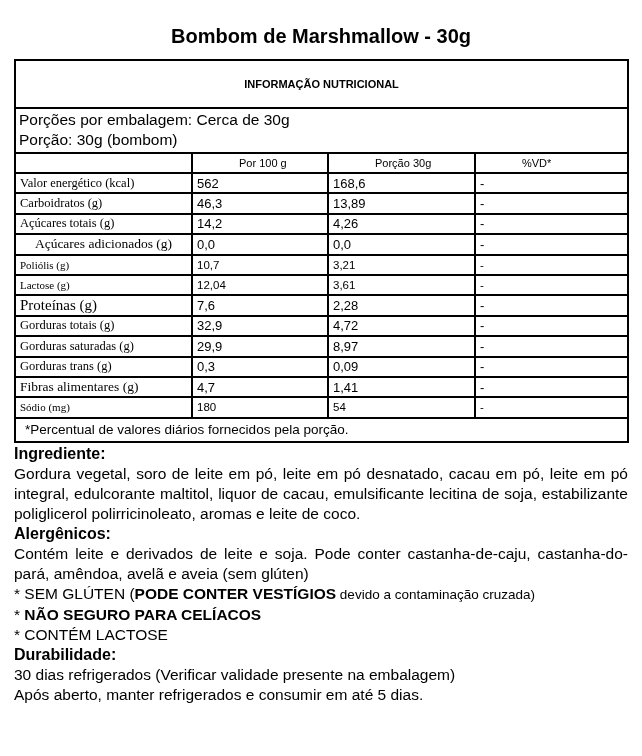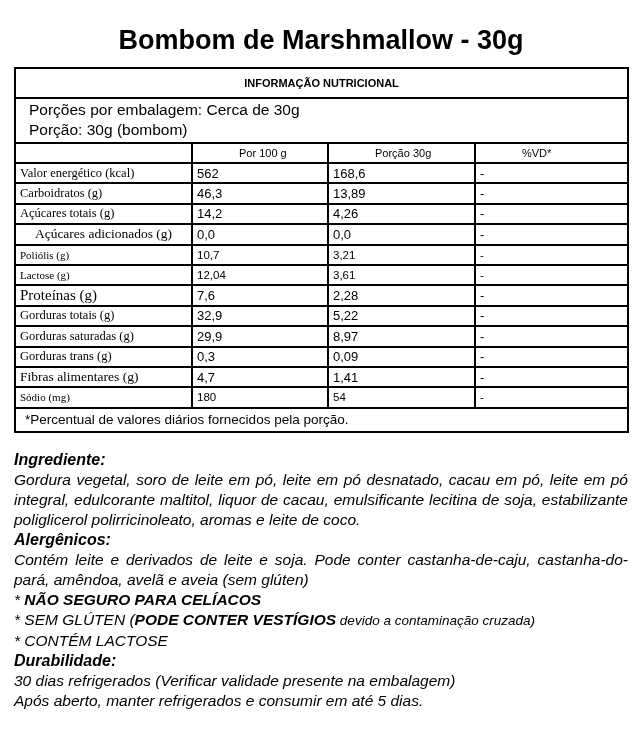--- a/index.html
+++ b/index.html
@@ -10,21 +10,21 @@
     font-family: "Liberation Sans", "DejaVu Sans", sans-serif;
   }
   body {
     width: 642px;
     height: 756px;
     overflow: hidden;
   }
   .page-title {
     text-align: center;
     font-weight: bold;
-    font-size: 27px;
+    font-size: 20px;
     margin: 25px 0 11px 0;
     letter-spacing: 0px;
   }
   table.nutri {
     border-collapse: collapse;
     table-layout: fixed;
     width: 613px;
     margin-left: 14px;
   }
   table.nutri td {
@@ -32,27 +32,27 @@
     padding: 0 4px;
     vertical-align: middle;
     overflow: hidden;
     white-space: nowrap;
   }
   tr.row-title td {
     height: 18px;
     font-weight: bold;
     font-size: 11px;
     text-align: center;
-    padding: 5px 2px;
+    padding: 14px 2px;
   }
   tr.row-servings td {
     font-size: 15.5px;
     line-height: 20px;
     height: 41px;
-    padding: 1px 13px;
+    padding: 1px 3px;
     vertical-align: top;
     margin-left: 36px;
   }
   tr.row-cols td {
     height: 18px;
     font-size: 11px;
     padding-left: 46px;
   }
   tbody.rows td {
     height: 18.4px;
@@ -70,24 +70,23 @@
   tbody.rows tr:nth-child(12) td { font-size: 11.5px; }
   tbody.rows tr:nth-child(5)  td:first-child,
   tbody.rows tr:nth-child(6)  td:first-child,
   tbody.rows tr:nth-child(12) td:first-child { font-size: 11px; }
   tr.row-footnote td {
     height: 20px;
     font-size: 13.5px;
     padding: 1px 9px;
   }
   .info {
-    margin: 17px 14px 0 14px;
+    margin: 1px 14px 0 14px;
     font-size: 15.5px;
     line-height: 20px;
-    font-style: italic;
   }
   .info .h {
     font-weight: bold;
     font-size: 16px;
   }
   .info .para {
     text-align: justify;
   }
   .info .b { font-weight: bold; }
   .info .sm { font-size: 13.5px; }
@@ -160,21 +159,21 @@
       </tr>
       <tr>
         <td>Proteínas (g)</td>
         <td>7,6</td>
         <td>2,28</td>
         <td>-</td>
       </tr>
       <tr>
         <td>Gorduras totais (g)</td>
         <td>32,9</td>
-        <td>5,22</td>
+        <td>4,72</td>
         <td>-</td>
       </tr>
       <tr>
         <td>Gorduras saturadas (g)</td>
         <td>29,9</td>
         <td>8,97</td>
         <td>-</td>
       </tr>
       <tr>
         <td>Gorduras trans (g)</td>
@@ -201,20 +200,20 @@
     </tr>
   </tbody>
 </table>
 
 <div class="info">
   <div class="h">Ingrediente:</div>
   <div class="para">Gordura vegetal, soro de leite em pó, leite em pó desnatado, cacau em pó, leite em pó integral, edulcorante maltitol, liquor de cacau, emulsificante lecitina de soja, estabilizante poliglicerol polirricinoleato, aromas e leite de coco.</div>
   <div class="h">Alergênicos:</div>
   <div class="para">Contém leite e derivados de leite e soja. Pode conter castanha-de-caju, castanha-do-pará, amêndoa, avelã e aveia (sem glúten)</div>
   <div>
+      <div class="note-line"><span>* SEM GLÚTEN (</span><span class="b">PODE CONTER VESTÍGIOS</span><span class="sm"> devido a contaminação cruzada)</span></div>
       <div class="note-line"><span>* </span><span class="b">NÃO SEGURO PARA CELÍACOS</span></div>
-      <div class="note-line"><span>* SEM GLÚTEN (</span><span class="b">PODE CONTER VESTÍGIOS</span><span class="sm"> devido a contaminação cruzada)</span></div>
       <div class="note-line"><span>* CONTÉM LACTOSE</span></div>
     </div>
   <div class="h">Durabilidade:</div>
   <div>30 dias refrigerados (Verificar validade presente na embalagem)</div>
   <div>Após aberto, manter refrigerados e consumir em até 5 dias.</div>
 </div>
 
 </body></html>

